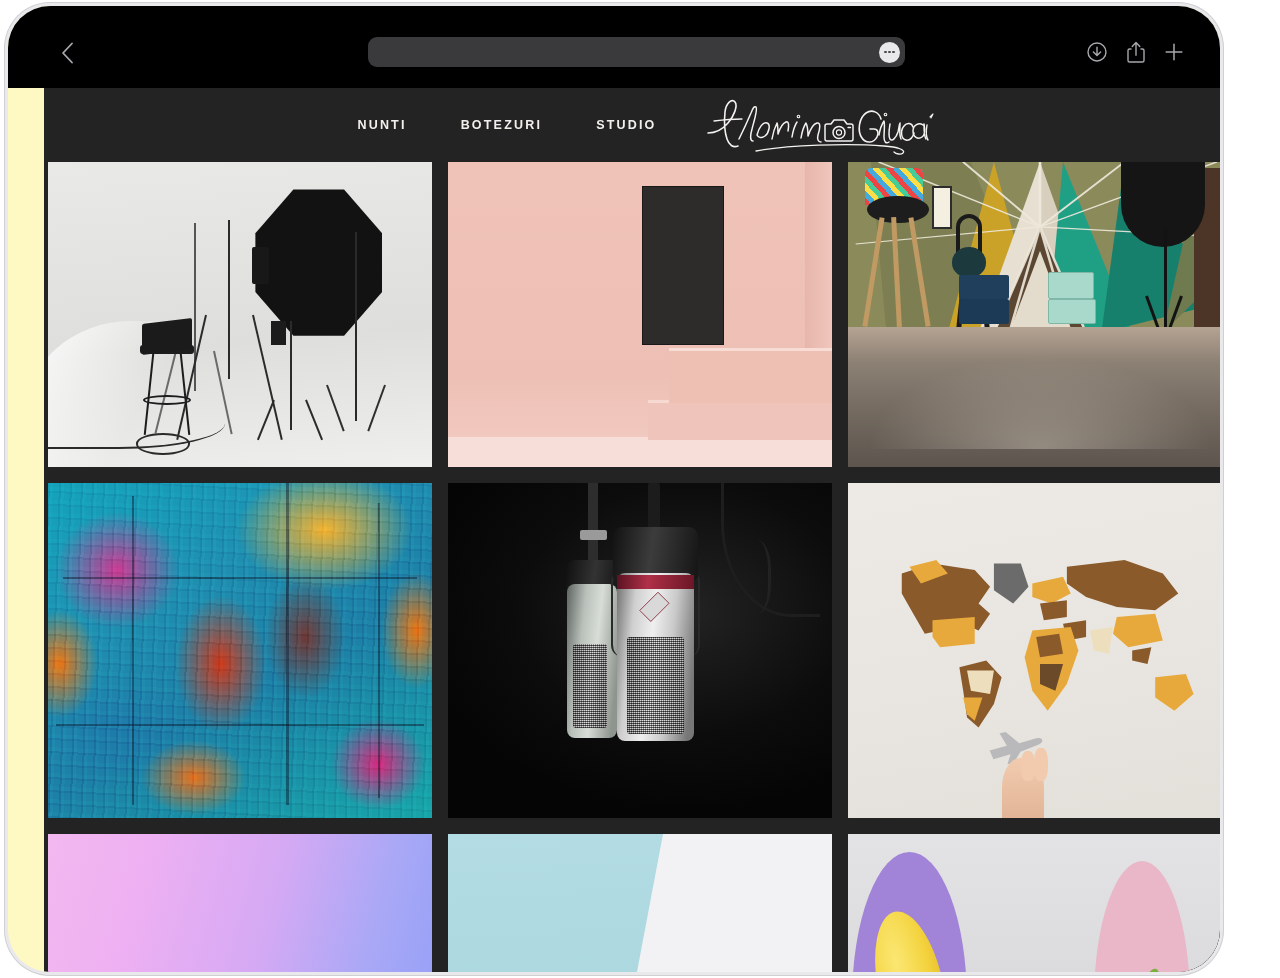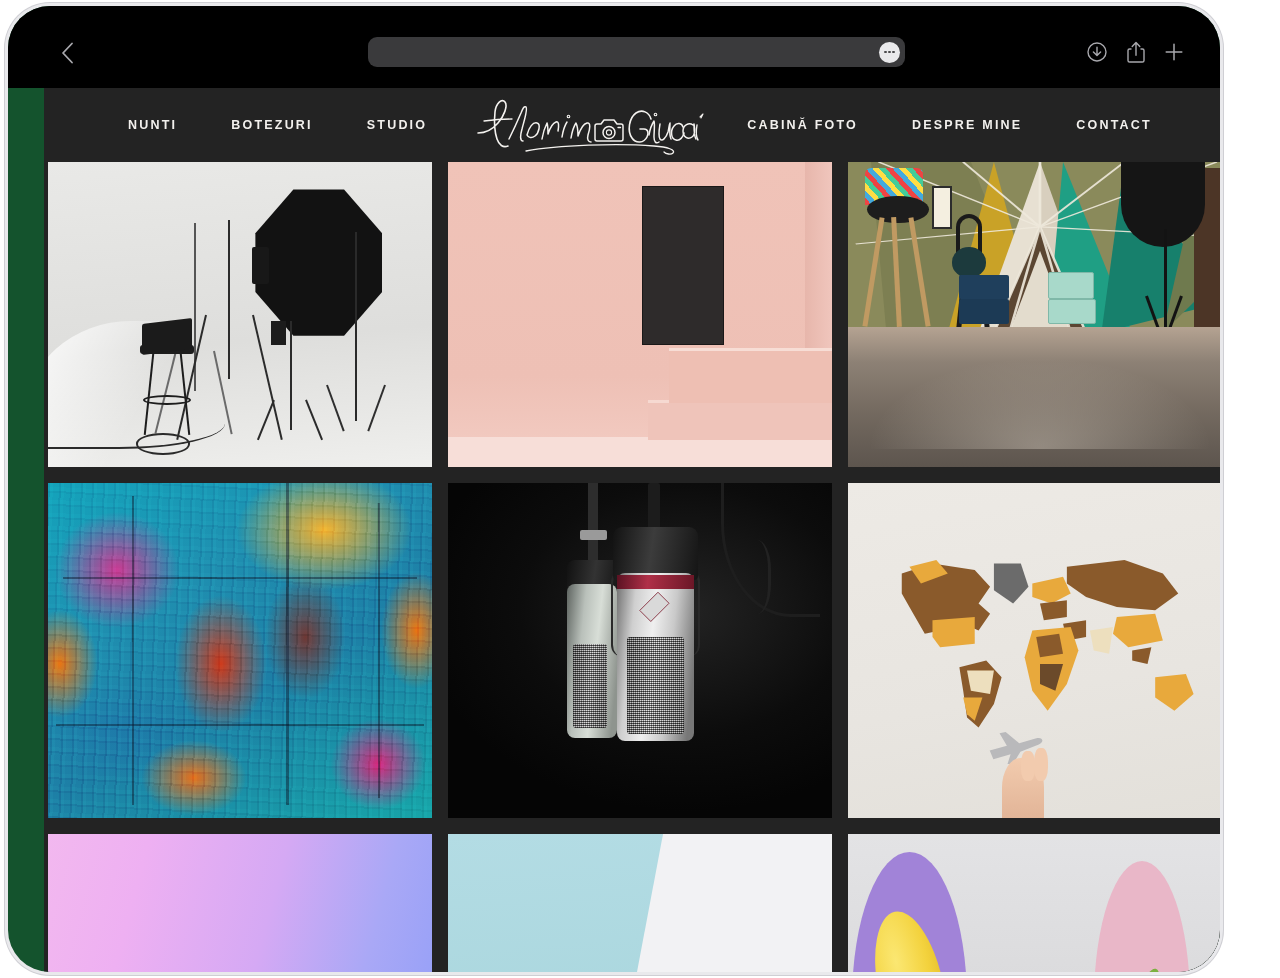--- a/index.html
+++ b/index.html
@@ -12,21 +12,21 @@
     font-family: "Liberation Sans", sans-serif;
   }
 
   
   #device-frame {
     position: absolute;
     left: 8px;
     top: 6px;
     width: 1212px;
     height: 966px;
-    background: #14532d;
+    background: #fef9c3;
     border-radius: 42px;
     box-shadow: 0 0 0 3px #e9e9ec, 0 0 0 4px #cfcfd4;
     overflow: hidden;
   }
 
   
   #browser-toolbar {
     position: absolute;
     left: 0; top: 0;
     width: 100%;
@@ -406,25 +406,20 @@
                      C227 46 227 40 226 35 C226 41 226 47 228 50" stroke-width="1.5"></path>
             <path d="M229 36 C228 42 228 48 230 51" stroke-width="1.4"></path>
             <path d="M232 28 l3 -3 M235 25 l-2 4" stroke-width="1.1"></path>
 
             <path d="M58 62 C90 56 150 54 186 57 C200 58 208 61 205 64
                      C203 66 198 65 196 63" stroke-width="1.3"></path>
           </g>
         </svg>
       </div>
 
-      <div class="nav-group">
-        <a class="nav-link">CABINĂ FOTO</a>
-        <a class="nav-link">DESPRE MINE</a>
-        <a class="nav-link">CONTACT</a>
-      </div>
     </nav>
 
     <div id="gallery-grid">
 
       <div class="gallery-tile row-1">
         <div class="tile-art studio-bw">
           <div class="bw-sweep"></div>
           <div class="bw-octabox"></div>
           <div class="bw-stand-a"></div>
             <div class="bw-stand-a-leg1"></div>

